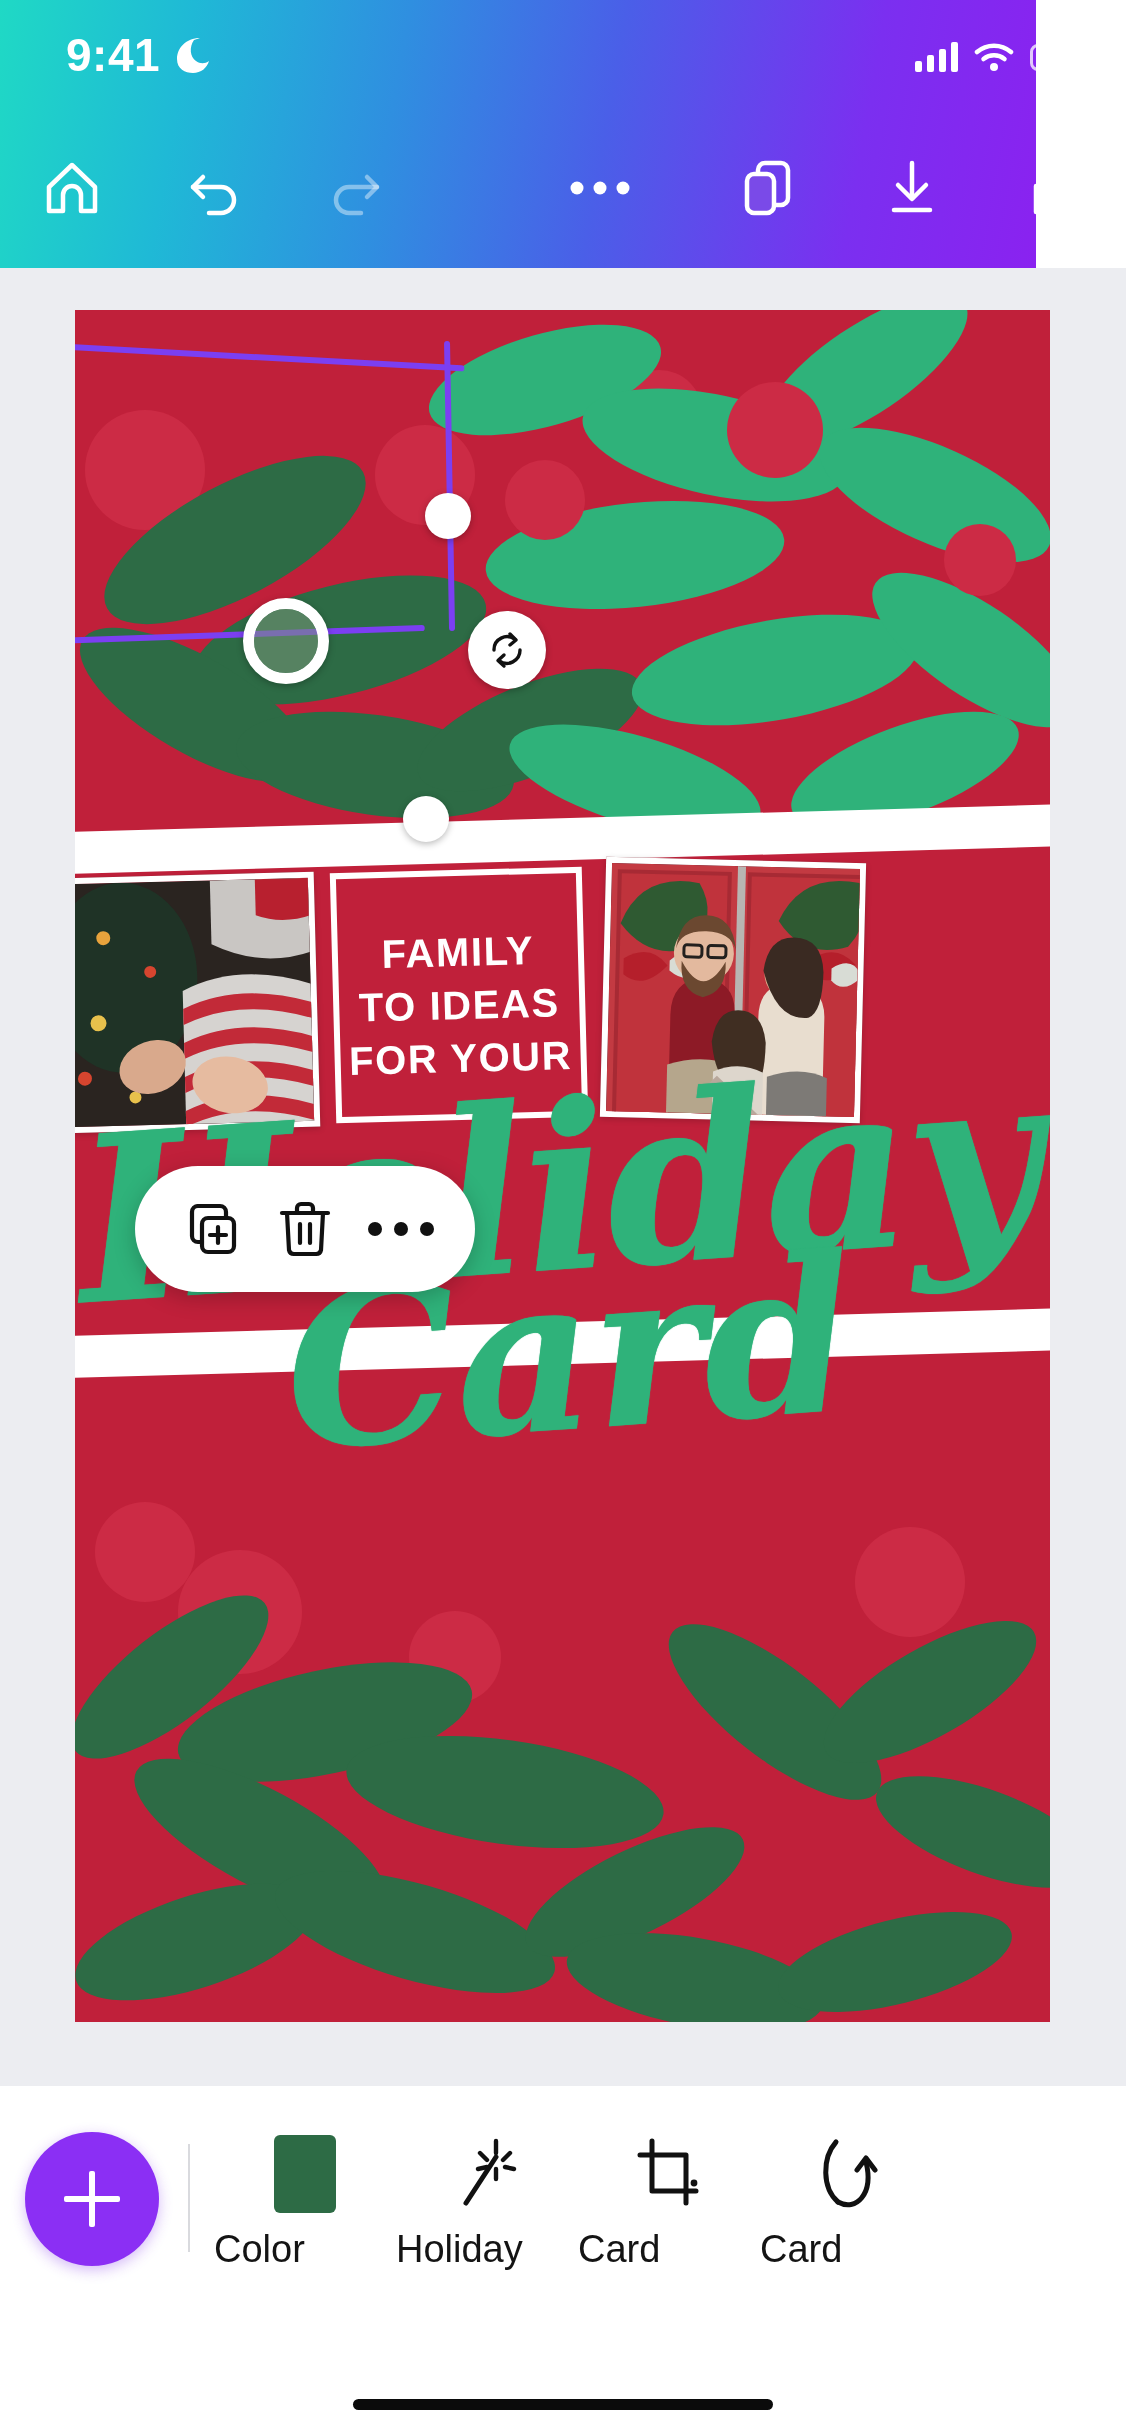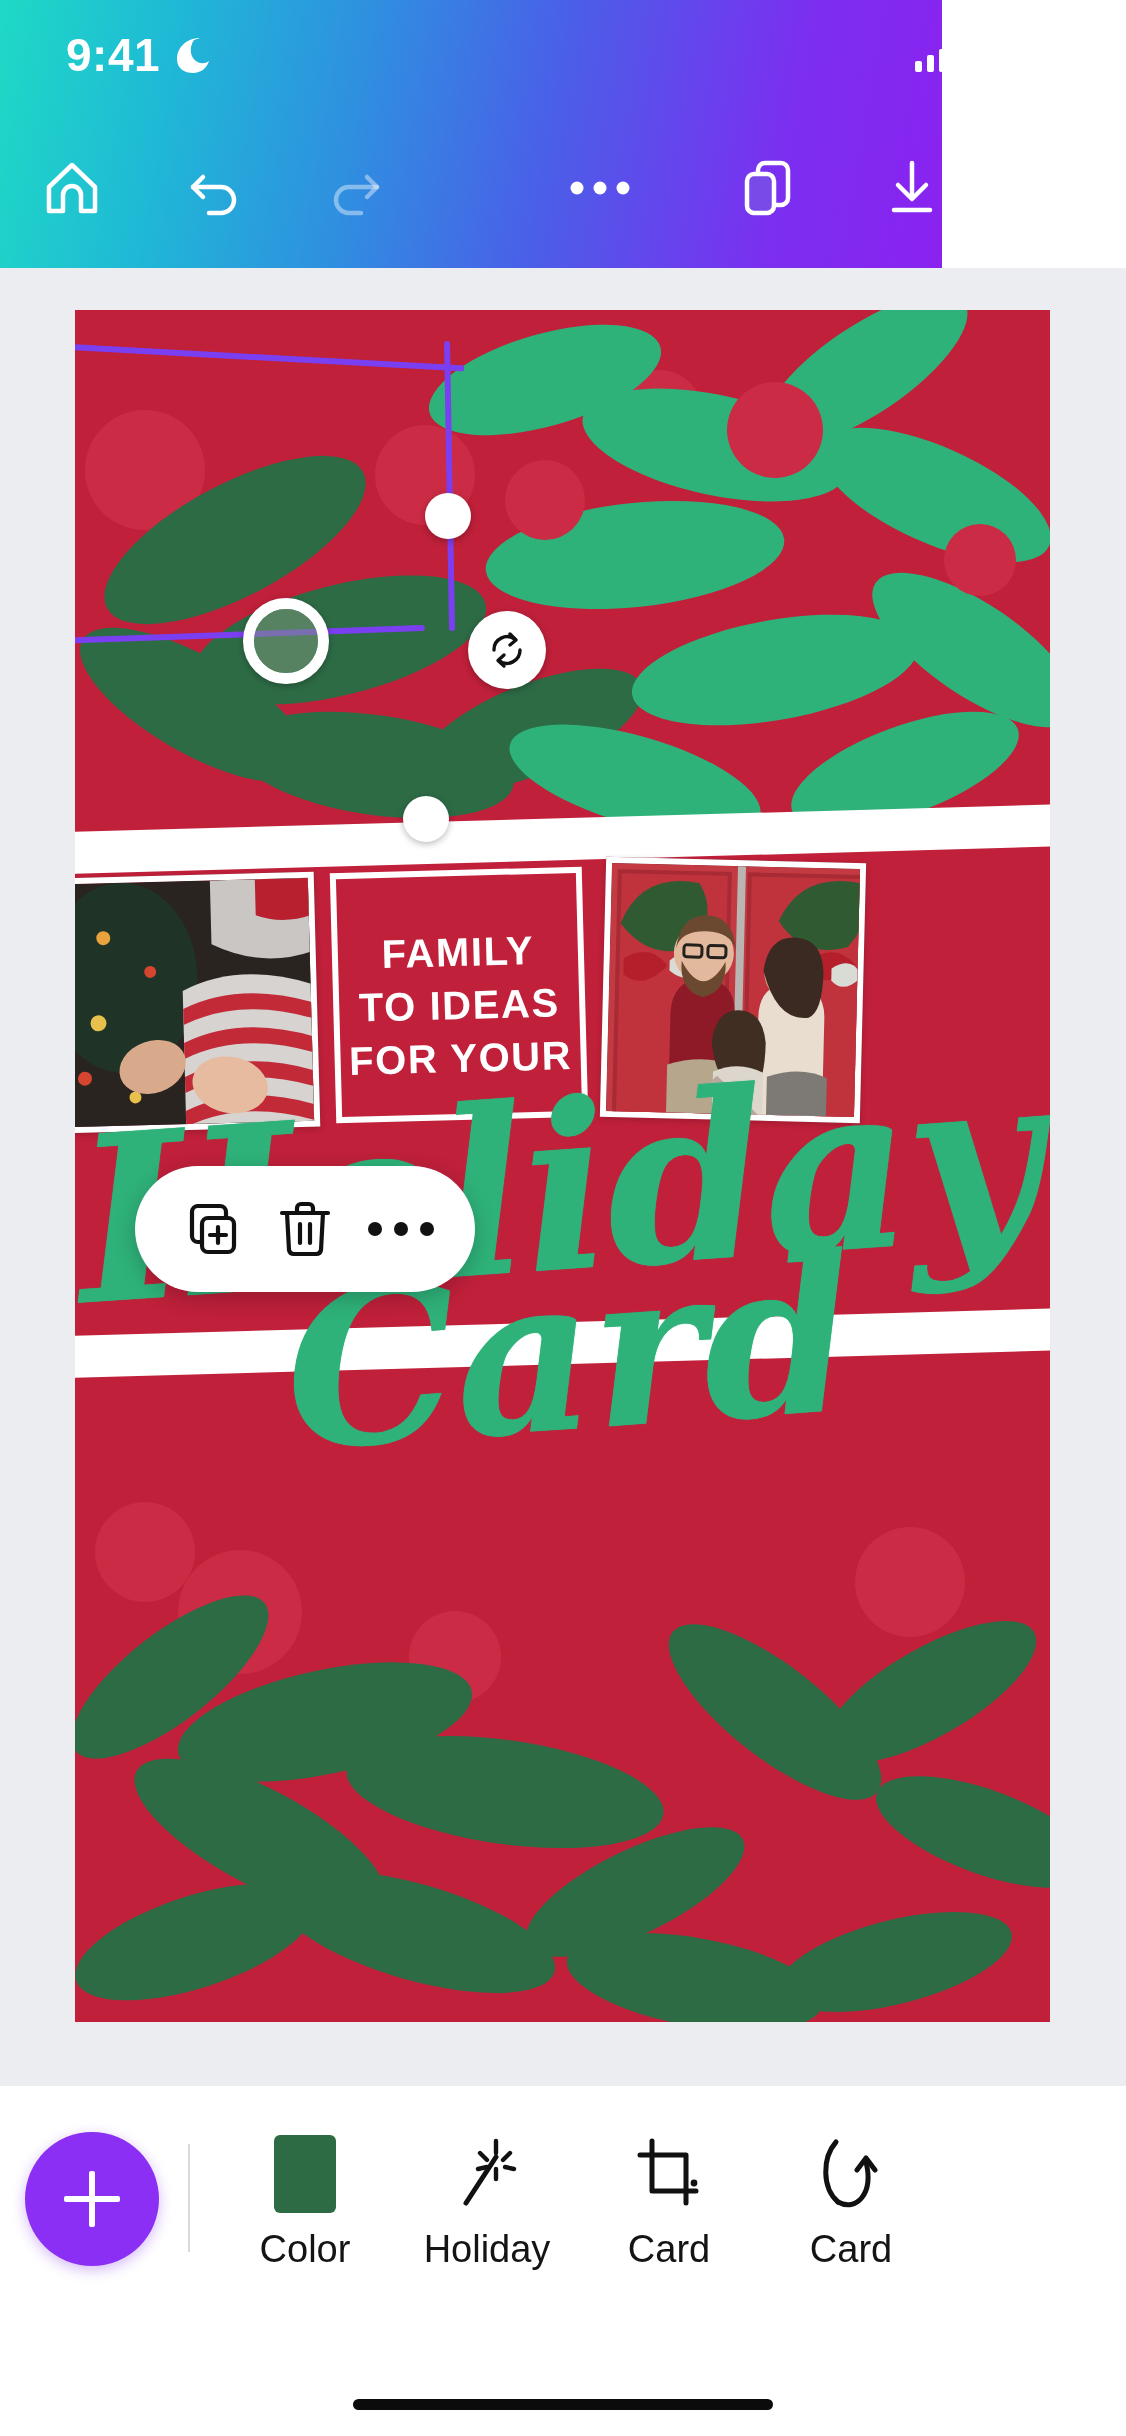--- a/index.html
+++ b/index.html
@@ -5,21 +5,21 @@
   * { margin:0; padding:0; box-sizing:border-box; }
   html, body { width:1126px; height:2436px; overflow:hidden; }
   body {
     font-family: "Liberation Sans", sans-serif;
     background:#ffffff;
     position:relative;
   }
 
   
   .topchrome{
-    position:absolute; left:0; top:0; width:942px; height:268px;
+    position:absolute; left:0; top:0; width:1036px; height:268px;
     background:linear-gradient(100deg,#1fd9c5 0%,#1fb9d6 18%,#2f8fe0 38%,#4a5fe8 58%,#7b2ff0 82%,#8a22f0 100%);
   }
   .statusbar{
     position:absolute; left:0; top:0; width:1126px; height:108px;
   }
   .sb-time{
     position:absolute; left:66px; top:28px;
     font-size:46px; font-weight:600; color:#fff; letter-spacing:0.5px;
   }
   .sb-moon{
@@ -147,21 +147,21 @@
   .addbtn .plus::before{ left:25px; top:0; width:6px; height:56px; }
   .addbtn .plus::after{ left:0; top:25px; width:56px; height:6px; }
   .vdiv{
     position:absolute; left:188px; top:58px; width:2px; height:108px; background:#d9dade;
   }
   .tools{
     position:absolute; left:214px; top:40px; height:180px;
     display:flex; align-items:flex-start;
   }
   .tool{
-    width:182px; display:flex; flex-direction:column; align-items:center;
+    width:182px; display:flex; flex-direction:column; 
   }
   .tool .ticon{
     height:96px; display:flex; align-items:center; justify-content:center;
   }
   .tool .tlabel{
     font-size:38px; color:#141414; margin-top:6px; white-space:nowrap;
   }
   .swatch{ width:62px; height:78px; border-radius:6px; background:#2d6b45; }
   .homeind{
     position:absolute; left:50%; transform:translateX(-50%);

